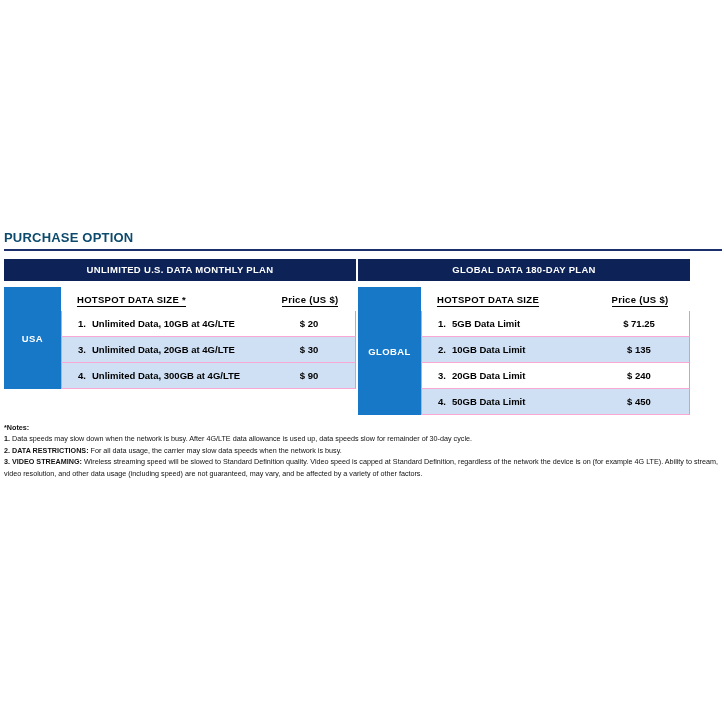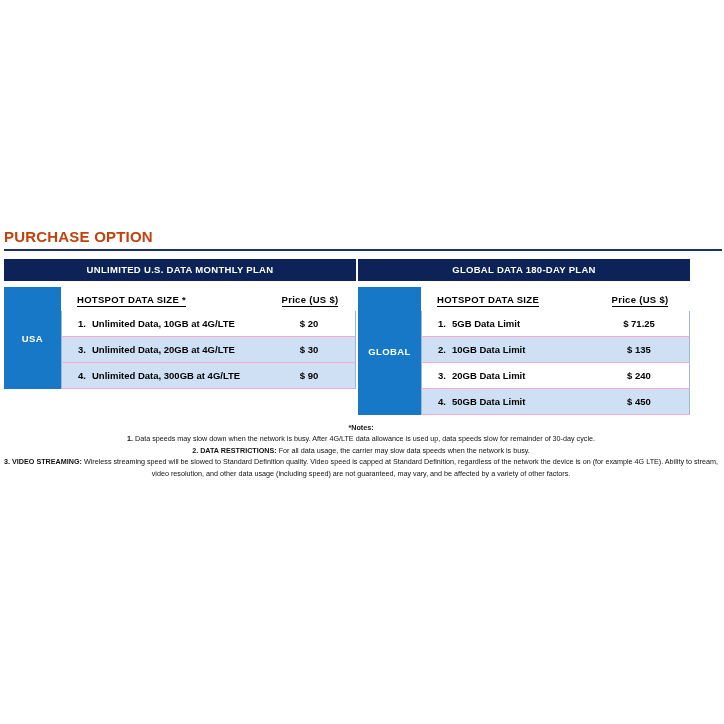--- a/index.html
+++ b/index.html
@@ -21,24 +21,24 @@
     left: 0;
     top: 228px;
     width: 724px;
   }
 
   
   .title-row {
     padding: 0 0 2px 4px;
   }
   .title-text {
-    font-size: 15px;
+    font-size: 13px;
     font-weight: bold;
     letter-spacing: 0.2px;
-    color: #c2410c;
+    color: #0c4a6e;
     display: inline-block;
   }
   .title-rule {
     height: 2px;
     background: #1a2f6b;
     margin: 1px 2px 0 4px;
   }
 
   
   .tables {
@@ -140,21 +140,21 @@
 
   
   .notes {
     padding: 7px 6px 0 4px;
     font-size: 7.2px;
     line-height: 11.4px;
     color: #111;
   }
   .notes .note-title { font-weight: bold; }
   .notes .b { font-weight: bold; }
-  .notes p { margin: 0; text-align: center; }
+  .notes p { margin: 0; }
 </style>
 </head>
 <body>
 
 <div class="sheet">
 
   <div class="title-row">
     <span class="title-text">PURCHASE OPTION</span>
   </div>
   <div class="title-rule"></div>

